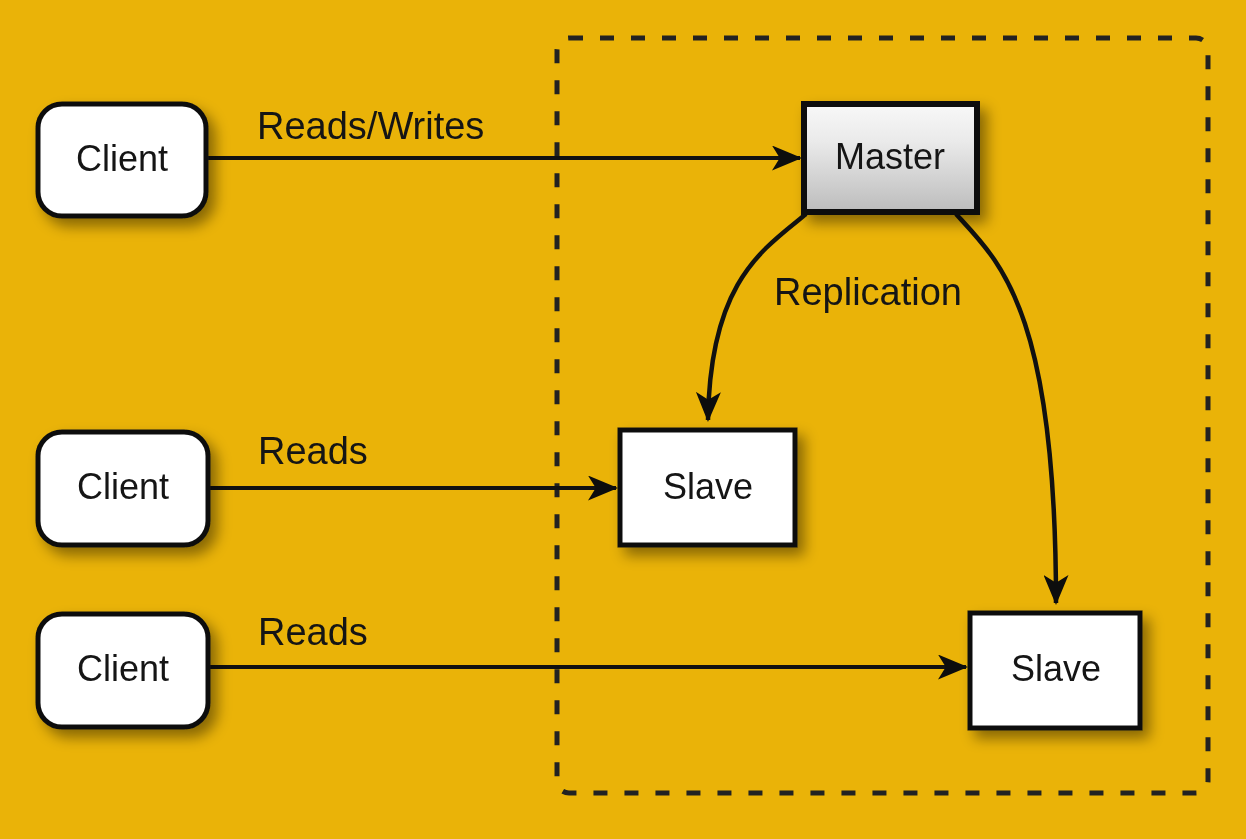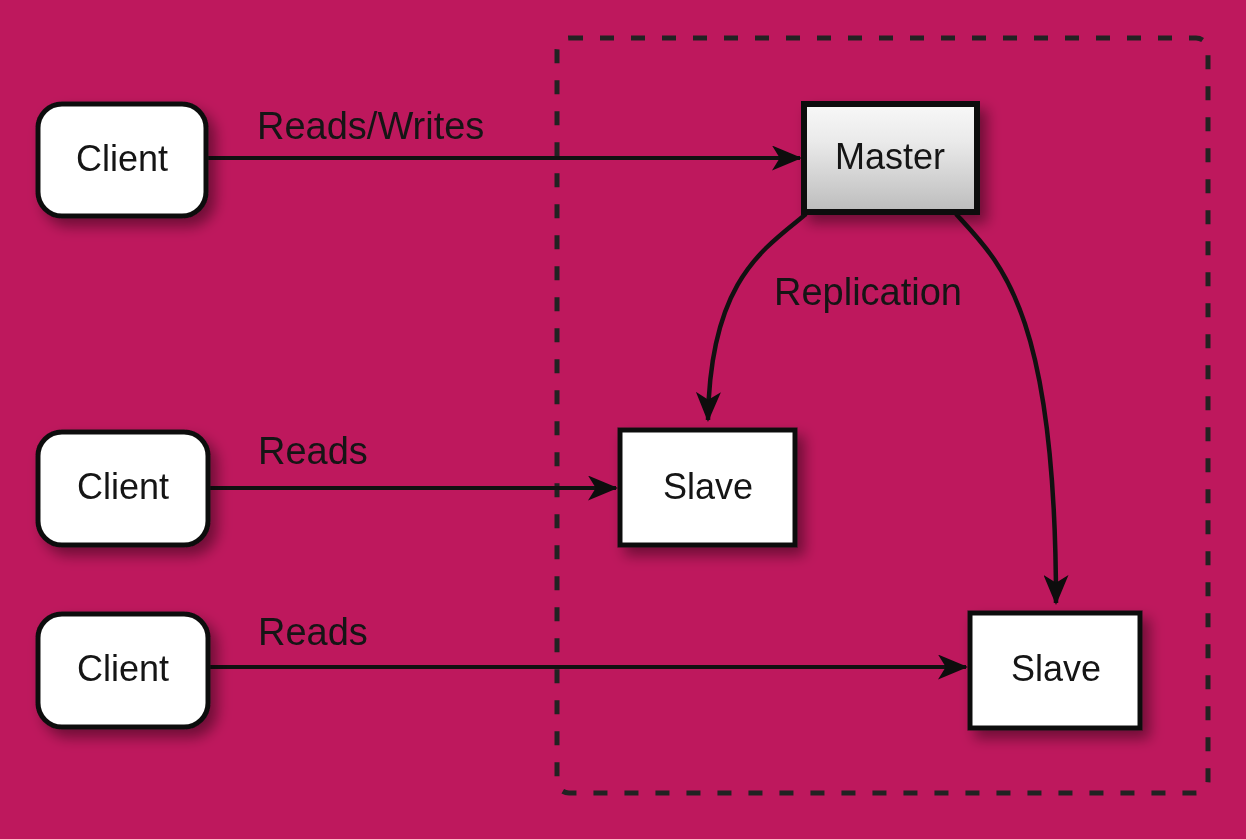--- a/index.html
+++ b/index.html
@@ -7,21 +7,21 @@
     padding: 0;
     background: #ffffff;
   }
   body {
     font-family: "Liberation Sans", sans-serif;
   }
   #diagram-root {
     position: relative;
     width: 1246px;
     height: 839px;
-    background: #be185d;
+    background: #eab308;
     overflow: hidden;
   }
   svg.canvas {
     position: absolute;
     top: 0;
     left: 0;
     width: 1246px;
     height: 839px;
   }
   .node-label {

